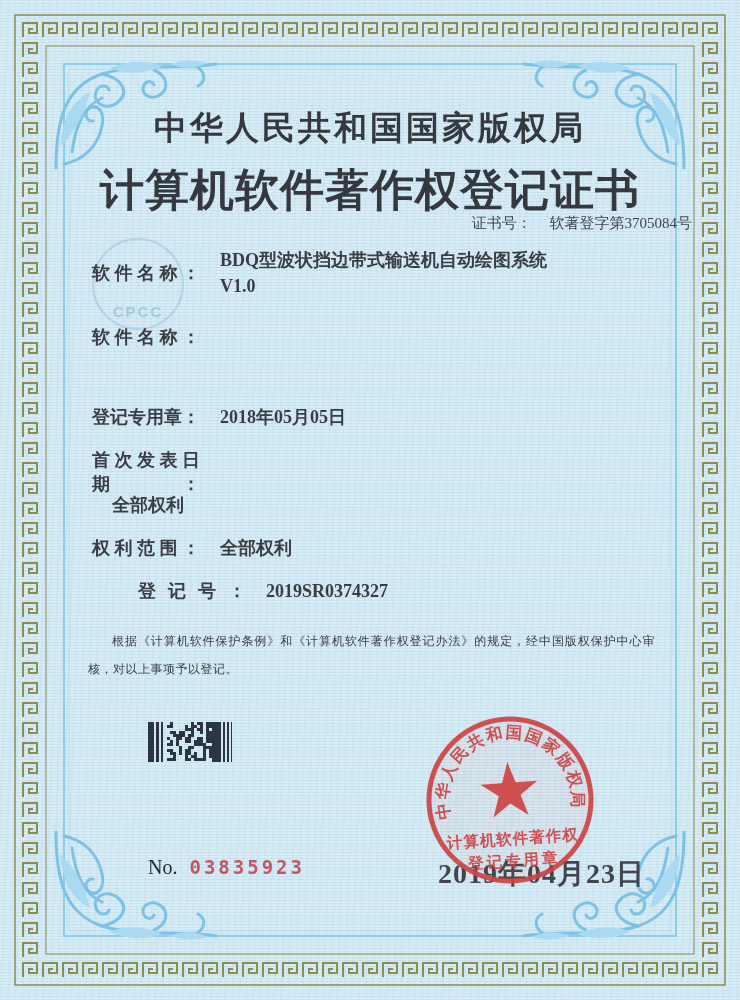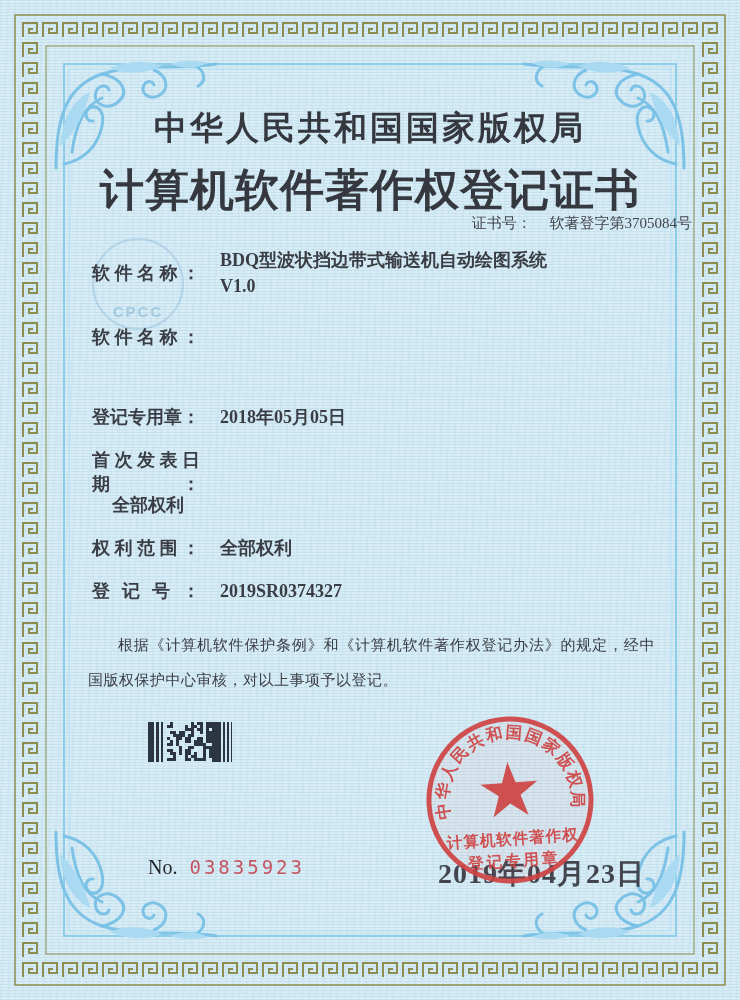--- a/index.html
+++ b/index.html
@@ -43,39 +43,39 @@
   .cert-no-line .num{margin-left:14px;}
   .fields{position:absolute;left:88px;top:0;width:572px;z-index:2;}
   .field-row{position:absolute;left:4px;display:flex;align-items:center;}
   .field-label{
     display:inline-block;width:108px;font-size:18px;font-weight:bold;
     text-align:justify;text-align-last:justify;flex:0 0 108px;color:#3a3d44;
   }
   .field-value{margin-left:20px;font-size:18px;font-weight:bold;color:#3a3d44;line-height:1.45;}
   .statement{
     position:absolute;left:88px;top:628px;width:567px;z-index:2;
-    font-size:15px;line-height:2.3;text-indent:2em;text-align:justify;
+    font-size:12px;line-height:2.3;text-indent:2em;text-align:justify;
     letter-spacing:0.5px;color:#3a3d44;
   }
   .barcode{position:absolute;left:148px;top:722px;width:86px;height:40px;z-index:2;display:flex;}
   .bc-left{width:19px;height:100%;
     background:linear-gradient(90deg,#2c3542 0 6px,transparent 6px 8px,#2c3542 8px 11px,transparent 11px 13px,#2c3542 13px 15px,transparent 15px 19px);}
   .bc-mid{position:relative;width:45px;height:100%;}
   .bc-dot{position:absolute;left:0;top:0;width:3px;height:3px;background:transparent;}
   .bc-right{width:22px;height:100%;
     background:linear-gradient(90deg,#2c3542 0 9px,transparent 9px 11px,#2c3542 11px 13px,transparent 13px 15px,#2c3542 15px 17px,transparent 17px 19px,#2c3542 19px 20px,transparent 20px 22px);}
   .seal-date{
     position:absolute;left:438px;top:855px;z-index:2;font-size:28px;
     color:#42454e;letter-spacing:1px;font-weight:bold;
   }
   .seal-svg{left:415px;top:705px;z-index:3;transform:rotate(-4deg);}
   .serial{position:absolute;left:148px;top:856px;z-index:2;font-size:20px;color:#26282e;}
   .serial .sn{
     font-family:"DejaVu Sans Mono","Liberation Mono",monospace;
-    color:#c4565f;letter-spacing:3px;margin-left:12px;font-size:19px;font-weight:normal;
+    color:#c4565f;letter-spacing:3px;margin-left:12px;font-size:19px;font-weight:bold;
   }
 </style>
 </head>
 <body>
 
 <div class="page">
 
   <svg class="frame-svg" width="740" height="1000" aria-hidden="true">
     <defs>
       <pattern id="meander" width="20" height="20" patternUnits="userSpaceOnUse">
@@ -190,21 +190,21 @@
     <div class="field-row" style="top:448px;">
       <span class="field-label">首次发表日期：</span>
     </div>
     <div class="field-row" style="top:492px;">
       <span class="field-value">全部权利</span>
     </div>
     <div class="field-row" style="top:535px;">
       <span class="field-label">权利范围：</span>
       <span class="field-value">全部权利</span>
     </div>
-    <div class="field-row" style="top:578px;">
+    <div class="field-row" style="top:578px;margin-left:46px;">
       <span class="field-label">登记号：</span>
       <span class="field-value">2019SR0374327</span>
     </div>
   </div>
 
   <div class="statement">根据《计算机软件保护条例》和《计算机软件著作权登记办法》的规定，经中国版权保护中心审核，对以上事项予以登记。</div>
 
   <div class="barcode">
     <div class="bc-left"></div>
     <div class="bc-mid">

